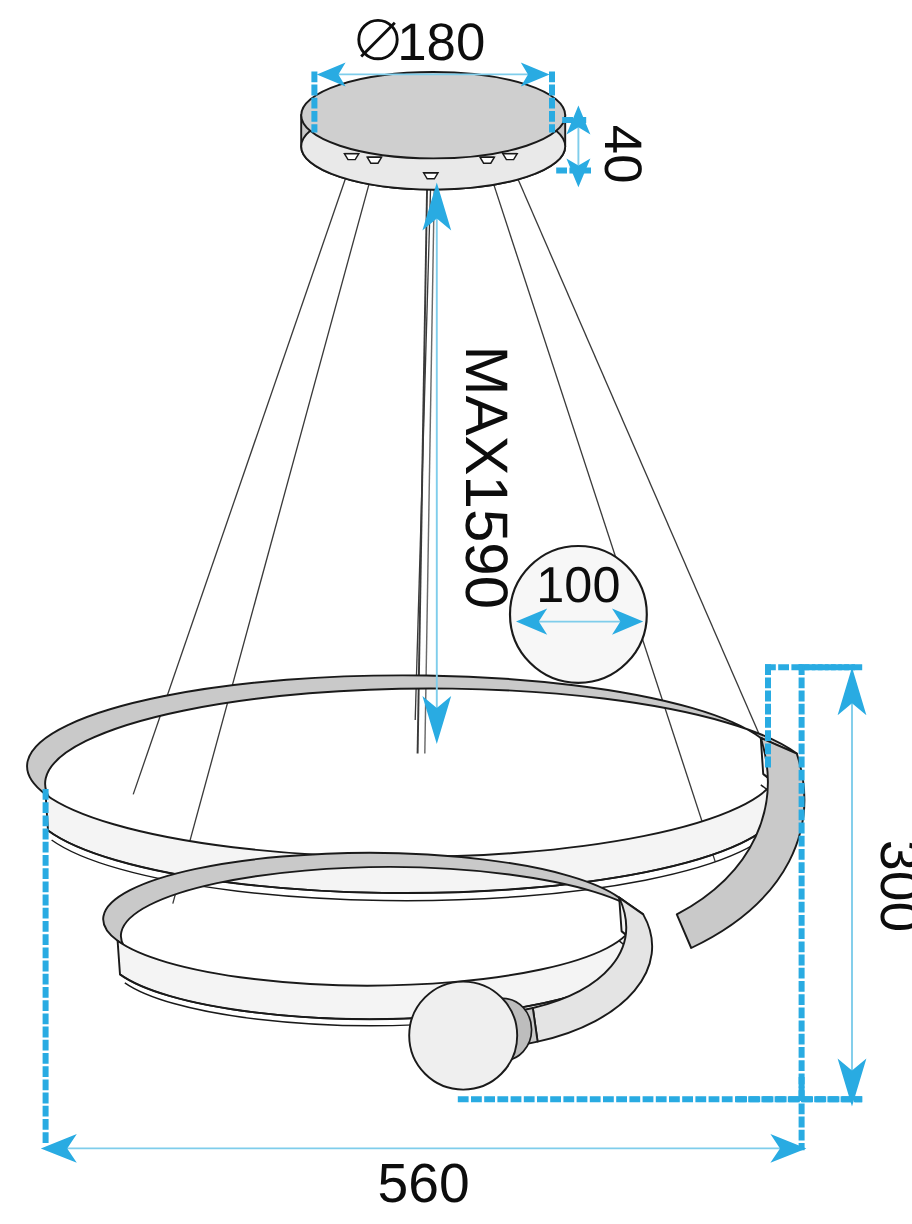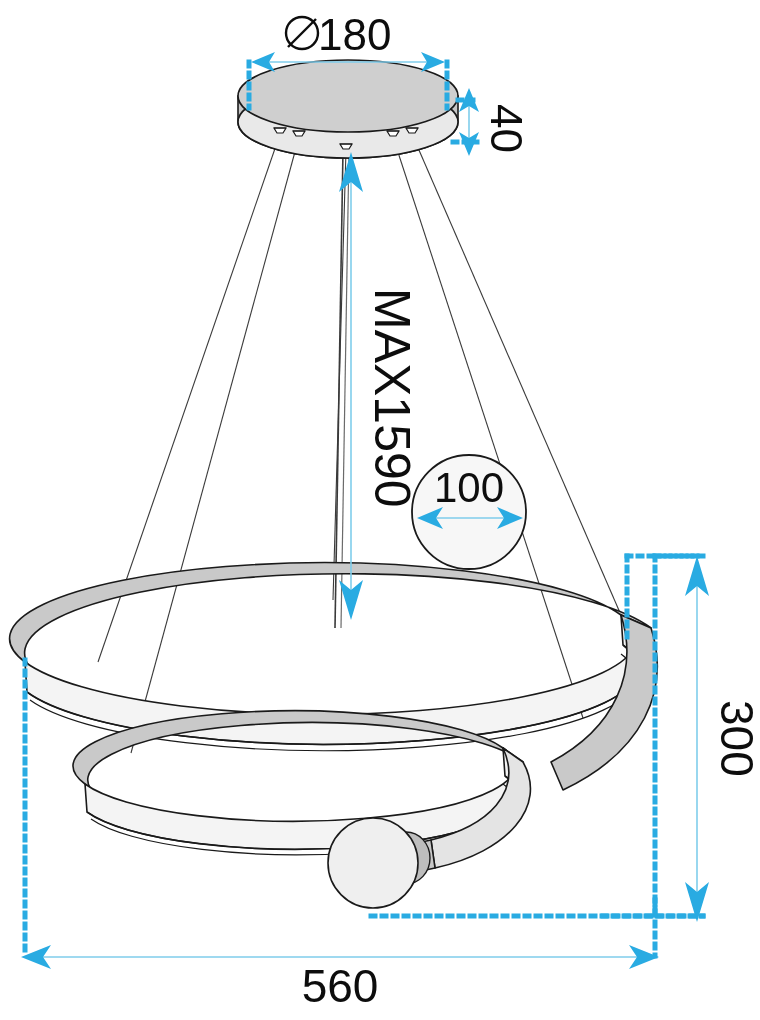--- a/index.html
+++ b/index.html
@@ -10,21 +10,21 @@
   }
   body {
     width: 760px;
     height: 1020px;
     position: relative;
     overflow: hidden;
     font-family: "Liberation Sans", sans-serif;
   }
   #drawing-root {
     position: absolute;
-    left: 3px;
+    left: 16px;
     top: 0;
     width: 638px;
     height: 1020px;
   }
   svg {
     display: block;
   }
   .dim-text {
     font-family: "Liberation Sans", sans-serif;
     font-weight: 400;

